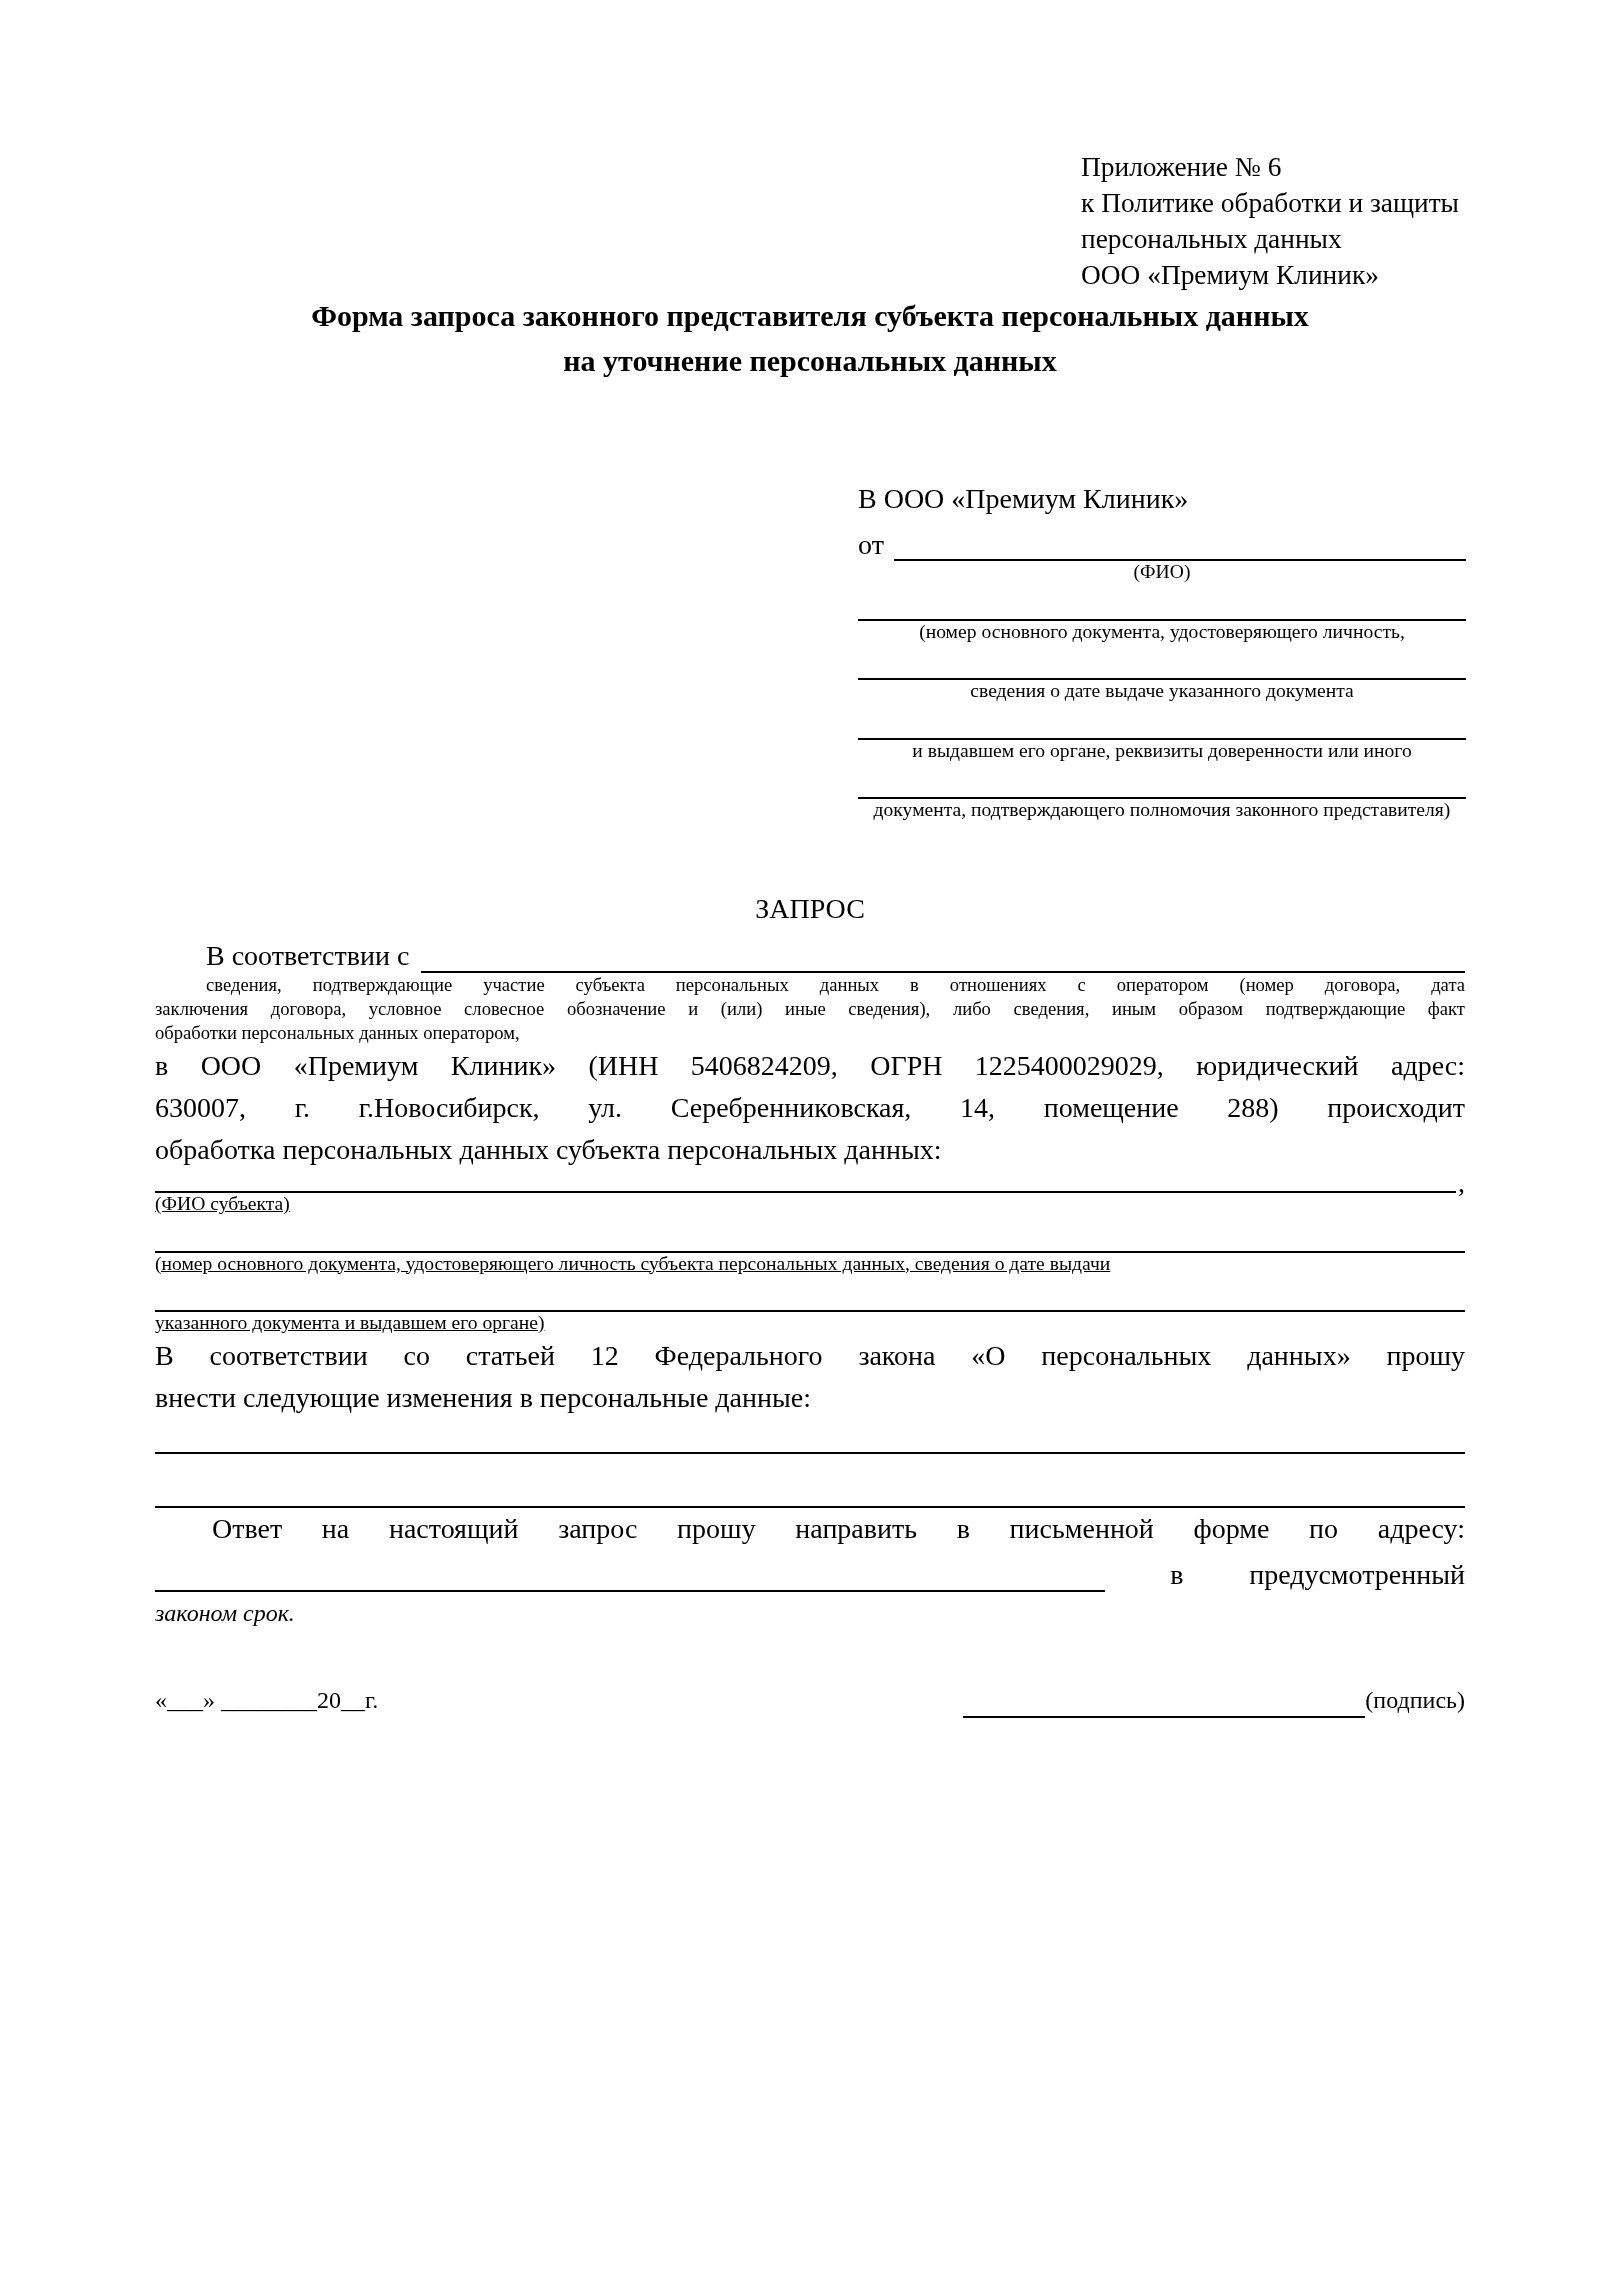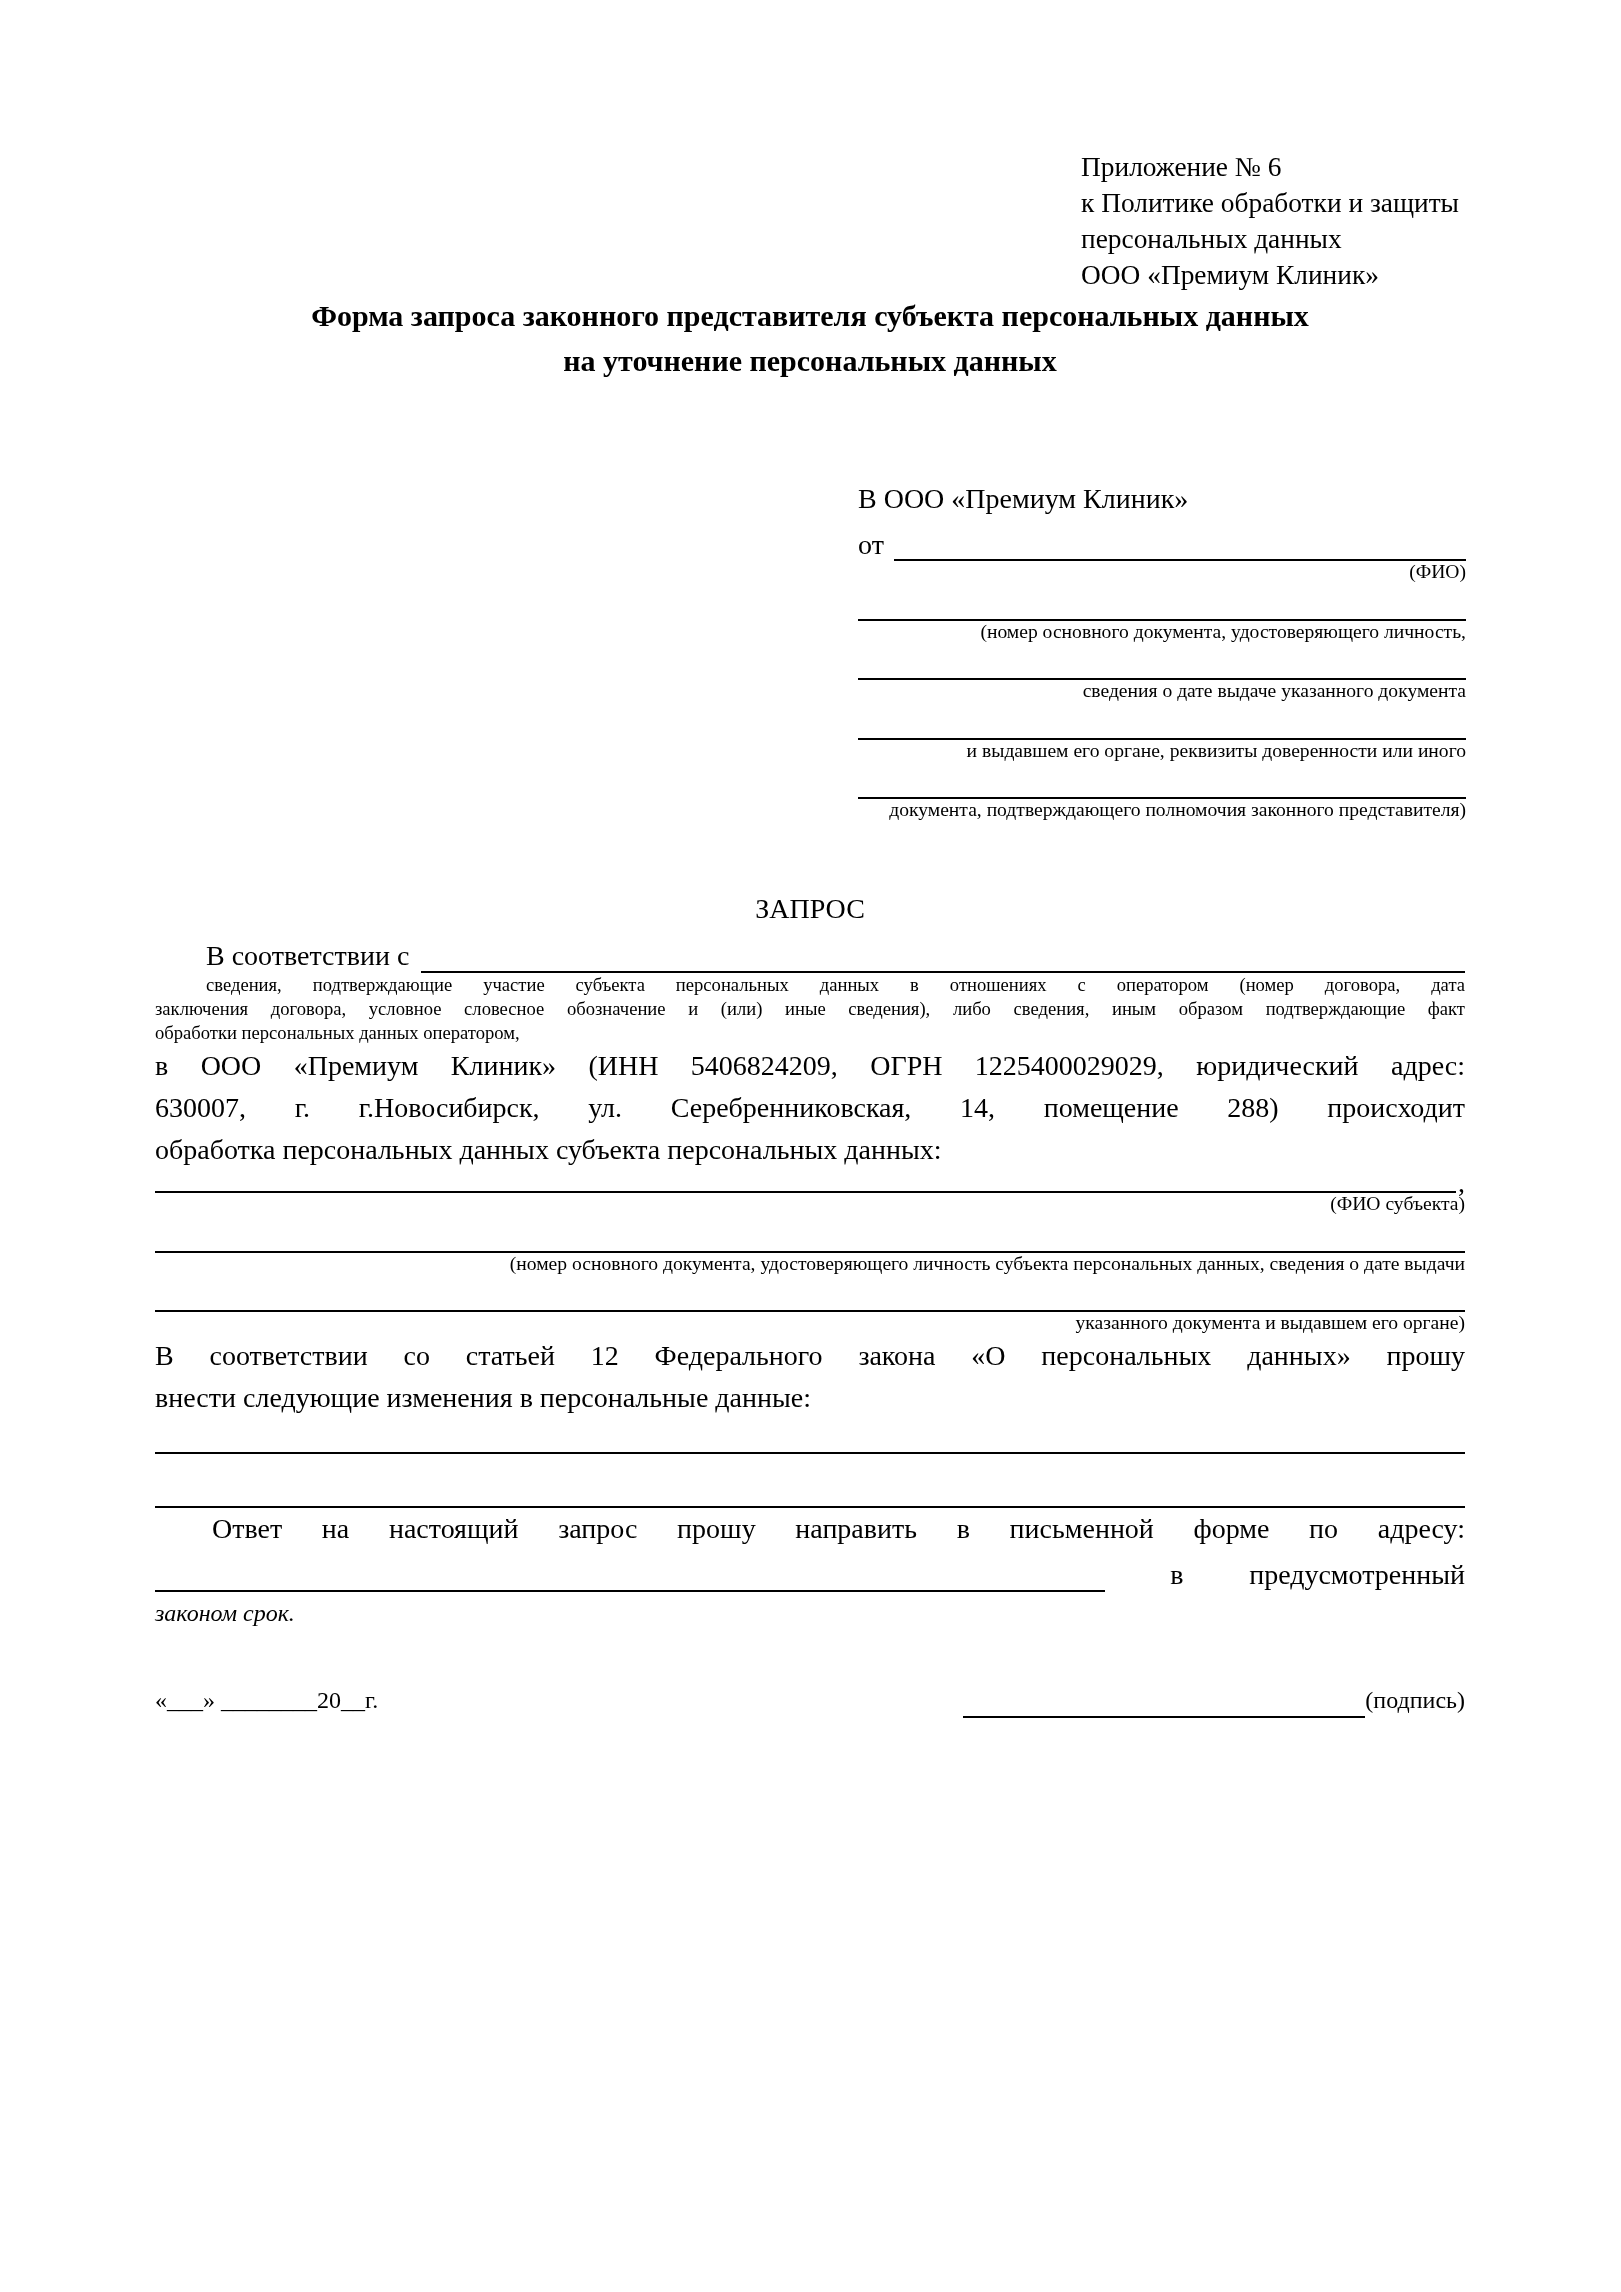--- a/index.html
+++ b/index.html
@@ -16,40 +16,40 @@
 
   
   .doc-title { text-align:center; font-weight:bold; font-size:30px; line-height:45px; }
 
   
   .addr-block { margin-top:94px; margin-left:703px; width:608px; font-size:28px; }
   .addr-org { line-height:43px; }
   .addr-from { display:flex; align-items:flex-end; height:41px; }
   .addr-from .lbl { line-height:33px; }
   .addr-from .blank { flex:1; border-bottom:2.9px solid #000; margin-left:9.8px; height:33px; }
-  .addr-caption { font-size:19.6px; line-height:22.5px; text-align:right; }
+  .addr-caption { font-size:19.6px; line-height:22.5px; text-align:center; }
   .addr-field { height:37px; border-bottom:2.9px solid #000; }
 
   
   .req-heading { margin-top:65px; text-align:center; font-size:28px; line-height:43px; }
   .accordance { display:flex; align-items:flex-end; font-size:28px; height:43px;text-align:right; }
   .accordance .lbl { padding-left:51px; line-height:35px; white-space:nowrap; }
   .accordance .blank { flex:1; border-bottom:2.9px solid #000; margin-left:11.8px; height:35px; }
 
   .fine-line { font-size:18.6px; line-height:24px; }
   .fine-line.first { padding-left:51px; }
   .jl { text-align:justify; text-align-last:justify; }
 
   .body-line { font-size:28px; line-height:42px; }
 
   .fio-row { display:flex; align-items:flex-end; height:22.5px; font-size:28px; }
   .fio-row .blank { flex:1; border-bottom:2.9px solid #000; height:22.5px; }
   .fio-row .comma { line-height:19.6px; padding-left:2px; }
 
-  .wide-caption { font-size:19.6px; line-height:22.5px; text-align:right; }
+  .wide-caption { font-size:19.6px; line-height:22.5px; text-align:left;text-decoration:underline; }
   .write-line { height:37px; border-bottom:2.9px solid #000; }
   .write-line.tall { height:54px; }
   .write-line.short { height:35px; }
 
   .answer-l1 { font-size:28px; line-height:42px; padding-left:57px; text-align:justify; text-align-last:justify; }
   .answer-l2 { display:flex; align-items:flex-end; justify-content:space-between; height:42px; font-size:28px; }
   .answer-l2 .blank { width:72.5%; border-bottom:2.9px solid #000; height:33px; }
   .answer-l2 span { line-height:35px; }
   .answer-l3 { font-size:24px; line-height:42px;font-style:italic; }
 

